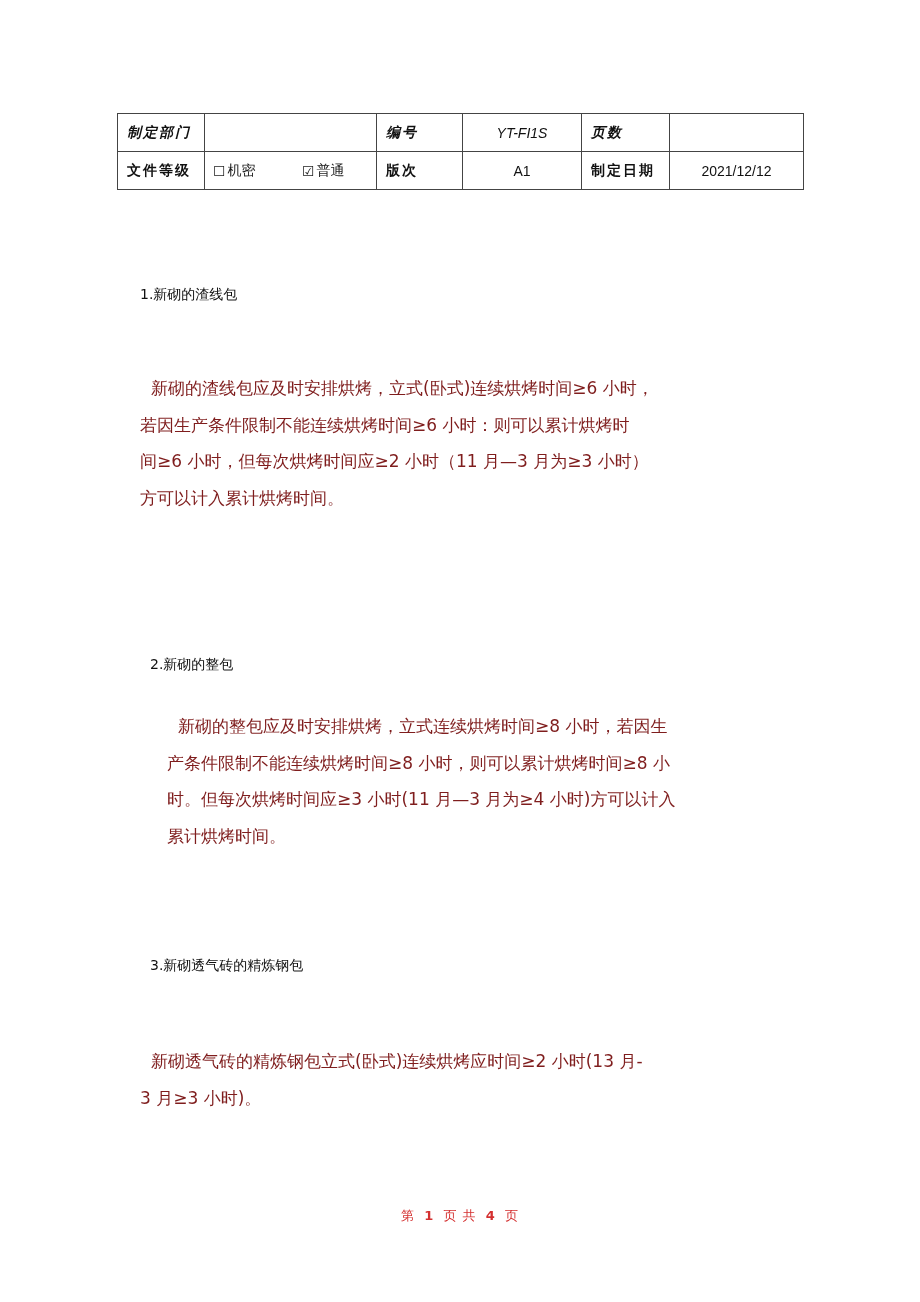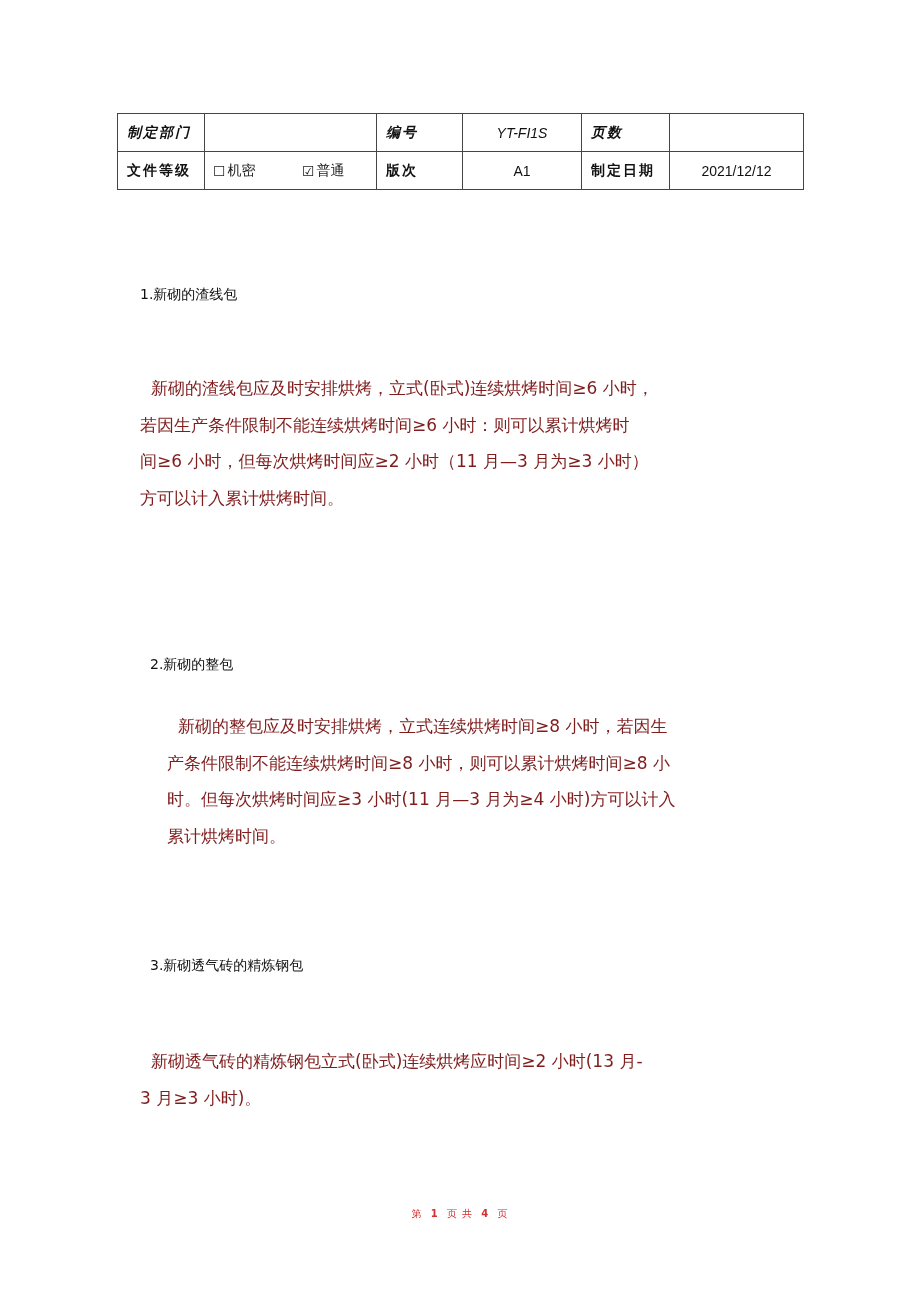--- a/index.html
+++ b/index.html
@@ -38,21 +38,21 @@
     .section-heading {
       position: absolute; font-size: 14px; color: #111;
     }
     .para {
       position: absolute; left: 140px; width: 650px;
       font-size: 17px; line-height: 36.5px; color: #7f1d1d;
     }
     .para .indent { padding-left: 11px; }
     .footer {
       position: absolute; left: 0; width: 920px; top: 1207px;
-      text-align: center; font-size: 10px; color: #d43030; letter-spacing: 1px;
+      text-align: center; font-size: 13px; color: #d43030; letter-spacing: 1px;
     }
     .footer b { font-weight: bold; padding: 0 4px; }
   </style>
 </head>
 <body>
 
 <table class="header-table">
   <colgroup>
     <col style="width:87px">
     <col style="width:172px">

